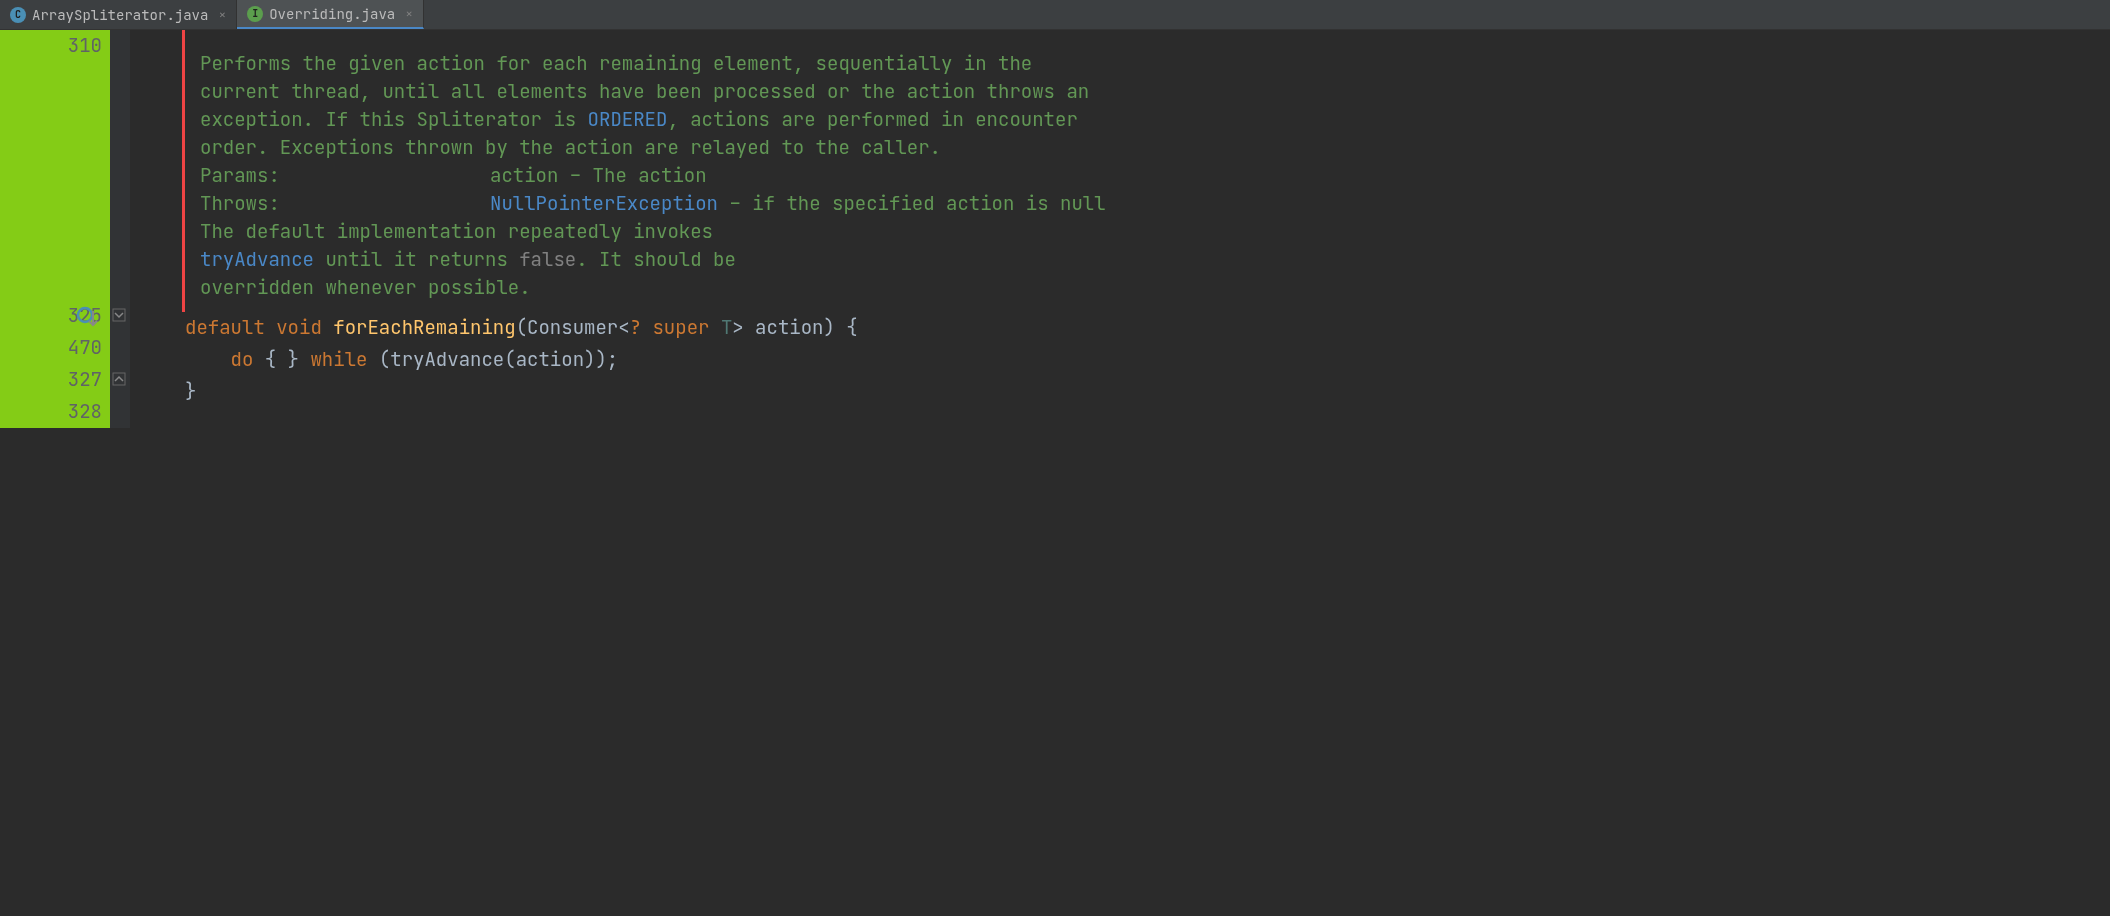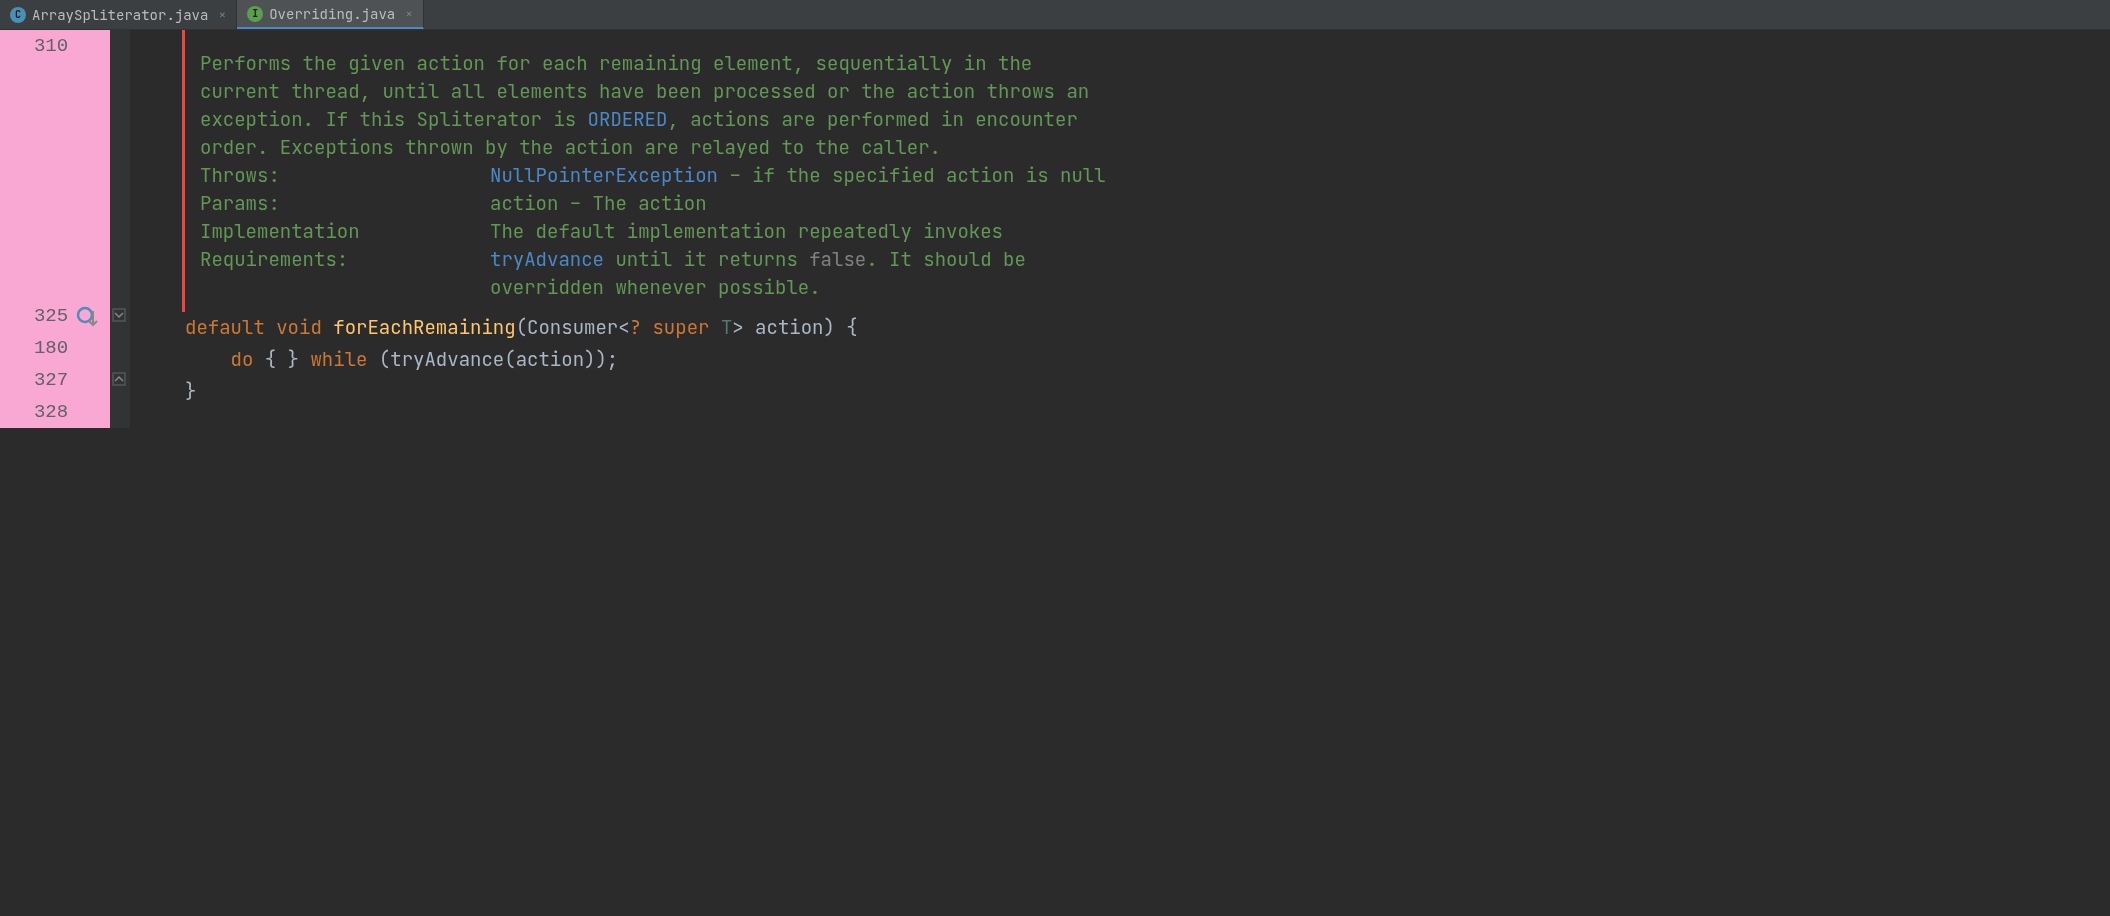--- a/index.html
+++ b/index.html
@@ -56,26 +56,25 @@
       color: #808080;
       font-size: 13px;
       margin-left: 4px;
     }
     .editor {
       display: flex;
       position: relative;
     }
     .gutter {
       width: 110px;
-      text-align: center;
+      text-align: right;
       padding-right: 8px;
       color: #606366;
-      background: #f9a8d4;
+      background: #84cc16;
       user-select: none;
-      font-family: Liberation Mono, monospace;
     }
     .gutter-line {
       height: 32px;
       line-height: 32px;
     }
     .gutter-icons {
       width: 20px;
       background: #313335;
       position: relative;
     }
@@ -219,21 +218,21 @@
     <span>Overriding.java</span>
     <span class="close-x">×</span>
   </div>
 </div>
 
 <div class="editor">
   <div class="gutter">
     <div class="gutter-line">310</div>
     <div class="gutter-line" style="height:238px"></div>
     <div class="gutter-line">325</div>
-    <div class="gutter-line">180</div>
+    <div class="gutter-line">470</div>
     <div class="gutter-line">327</div>
     <div class="gutter-line">328</div>
   </div>
   <div class="gutter-icons">
     <svg class="override-icon" viewBox="0 0 24 24">
       <circle cx="10" cy="10" r="7" fill="none" stroke="#4a8fb5" stroke-width="2.5"></circle>
       <path d="M18 6 L18 20 M14 16 L18 20 L22 16" fill="none" stroke="#888" stroke-width="2"></path>
     </svg>
     <svg class="fold-icon" style="top:278px" viewBox="0 0 14 14">
       <path d="M3 5 L7 9 L11 5" fill="none" stroke="#888" stroke-width="1.5"></path>
@@ -244,29 +243,28 @@
       <rect x="1" y="1" width="12" height="12" fill="none" stroke="#666" stroke-width="1"></rect>
     </svg>
   </div>
 
   <div class="code">
     <div class="javadoc-block">
       <div class="doc-text" style="max-width:900px;line-height:28px">
         <span>Performs the given action for each remaining element, sequentially in the current thread, until all elements have been processed or the action throws an exception. If this Spliterator is </span><span class="doc-link">ORDERED</span><span>, actions are performed in encounter order. Exceptions thrown by the action are relayed to the caller.</span>
       </div>
       <div class="doc-row doc-text">
+        <div class="doc-label">Params:</div>
+        <div>action – The action</div>
+      </div>
+      <div class="doc-row doc-text">
         <div class="doc-label">Throws:</div>
         <div><span class="doc-link">NullPointerException</span><span> – if the specified action is null</span></div>
       </div>
       <div class="doc-row doc-text">
-        <div class="doc-label">Params:</div>
-        <div>action – The action</div>
-      </div>
-      <div class="doc-row doc-text">
-        <div class="doc-label">Implementation Requirements:</div>
         <div style="max-width:620px">
           <span>The default implementation repeatedly invokes </span><span class="doc-link">tryAdvance</span><span> until it returns </span><span class="doc-code">false</span><span>. It should be overridden whenever possible.</span>
         </div>
       </div>
     </div>
 
     <div class="code-line"><span class="kw">default</span> <span class="kw">void</span> <span class="method-name">forEachRemaining</span><span class="type">(Consumer&lt;</span><span class="kw">?</span> <span class="kw">super</span> <span class="generic">T</span><span class="type">&gt; action) {</span></div>
     <div class="code-line">    <span class="kw">do</span><span> { } </span><span class="kw">while</span><span> (tryAdvance(action));</span></div>
     <div class="code-line"><span>}</span></div>
   </div>

